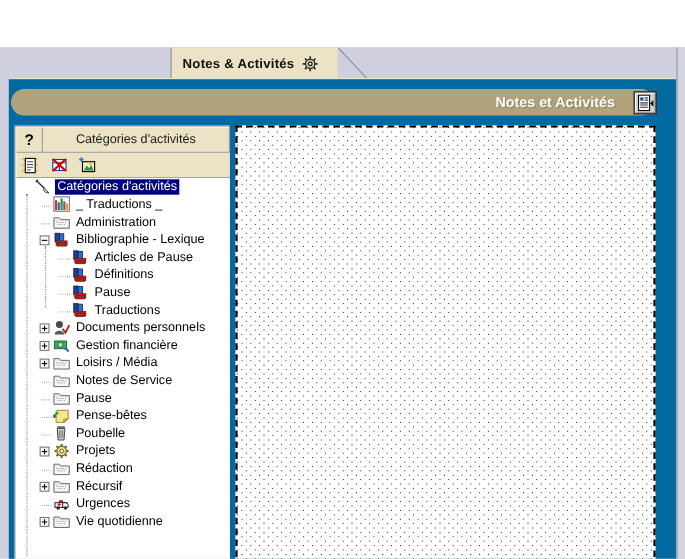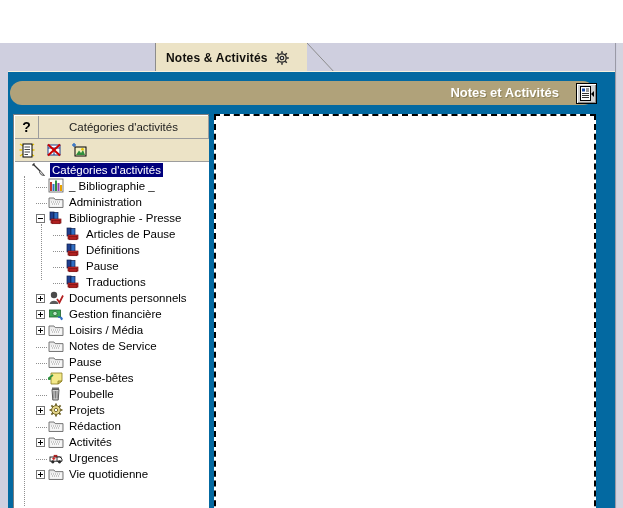--- a/index.html
+++ b/index.html
@@ -387,21 +387,21 @@
             <span style="width: 16px; height: 16px; flex: 0 0 auto; margin-right: 3px; display: block;">
               <svg class="ico" width="16" height="16" viewBox="0 0 16 16">
                 <rect x="1" y="1" width="14" height="13" fill="#ffffff" stroke="#555" stroke-width="0.8"></rect>
                 <rect x="2" y="4" width="2" height="9" fill="#c0392b"></rect>
                 <rect x="4.5" y="6" width="2" height="7" fill="#2f6fc4"></rect>
                 <rect x="7" y="2.5" width="2" height="10.5" fill="#2f8f3f"></rect>
                 <rect x="9.5" y="5" width="2" height="8" fill="#8e44ad"></rect>
                 <rect x="12" y="7" width="2" height="6" fill="#e8a200"></rect>
               </svg>
             </span>
-            <span class="lbl">_ Bibliographie _</span>
+            <span class="lbl">_ Traductions _</span>
           </div>
           <div class="row">
             <span class="indent" style="width: 21px;"></span>
             <span class="nobox" style="background-image: linear-gradient(to right, rgb(143, 143, 143) 1px, transparent 1px); background-size: 2px 1px; background-repeat: repeat-x; background-position: 0px 5px;"></span>
             <span style="width: 16px; height: 16px; flex: 0 0 auto; margin-right: 3px; display: block;">
               <svg class="ico" width="16" height="16" viewBox="0 0 16 16">
                 <path d="M1 4 L6 4 L7.2 5.6 L15 5.6 L15 13.5 L1 13.5 Z" fill="#e9e9e9" stroke="#6b6b6b" stroke-width="0.9"></path>
                 <path d="M2.2 6.8 L13.8 6.8 L13.8 12.4 L2.2 12.4 Z" fill="#f7f7f7" stroke="none"></path>
                 <g fill="#9a9a9a">
                   <rect x="3" y="7.5" width="1" height="1"></rect>
@@ -422,21 +422,21 @@
             <span class="indent" style="width: 21px;"></span>
             <span class="plusbox minus"></span>
             <span style="width: 16px; height: 16px; flex: 0 0 auto; margin-right: 3px; display: block;">
               <svg class="ico" width="16" height="16" viewBox="0 0 16 16">
                 <rect x="2" y="2" width="4" height="8" fill="#1f3f8f" stroke="#0d1f4d" stroke-width="0.7"></rect>
                 <rect x="6" y="2.5" width="4" height="7.5" fill="#2f6fc4" stroke="#0d1f4d" stroke-width="0.7"></rect>
                 <rect x="3" y="9" width="10" height="4" fill="#d03030" stroke="#7a1010" stroke-width="0.7"></rect>
                 <rect x="4" y="10.5" width="8" height="3.2" fill="#b02020" stroke="#7a1010" stroke-width="0.7"></rect>
               </svg>
             </span>
-            <span class="lbl">Bibliographie - Presse</span>
+            <span class="lbl">Bibliographie - Lexique</span>
           </div>
           <div class="row">
             <span class="indent" style="width: 38px;"></span>
             <span class="nobox" style="background-image: linear-gradient(to right, rgb(143, 143, 143) 1px, transparent 1px); background-size: 2px 1px; background-repeat: repeat-x; background-position: 0px 5px;"></span>
             <span style="width: 16px; height: 16px; flex: 0 0 auto; margin-right: 3px; display: block;">
               <svg class="ico" width="16" height="16" viewBox="0 0 16 16">
                 <rect x="2" y="2" width="4" height="8" fill="#1f3f8f" stroke="#0d1f4d" stroke-width="0.7"></rect>
                 <rect x="6" y="2.5" width="4" height="7.5" fill="#2f6fc4" stroke="#0d1f4d" stroke-width="0.7"></rect>
                 <rect x="3" y="9" width="10" height="4" fill="#d03030" stroke="#7a1010" stroke-width="0.7"></rect>
                 <rect x="4" y="10.5" width="8" height="3.2" fill="#b02020" stroke="#7a1010" stroke-width="0.7"></rect>
@@ -659,21 +659,21 @@
                   <rect x="7" y="7.5" width="1" height="1"></rect>
                   <rect x="9" y="7.5" width="1" height="1"></rect>
                   <rect x="11" y="7.5" width="1" height="1"></rect>
                   <rect x="4" y="9.5" width="1" height="1"></rect>
                   <rect x="6" y="9.5" width="1" height="1"></rect>
                   <rect x="8" y="9.5" width="1" height="1"></rect>
                   <rect x="10" y="9.5" width="1" height="1"></rect>
                 </g>
               </svg>
             </span>
-            <span class="lbl">Activités</span>
+            <span class="lbl">Récursif</span>
           </div>
           <div class="row">
             <span class="indent" style="width: 21px;"></span>
             <span class="nobox" style="background-image: linear-gradient(to right, rgb(143, 143, 143) 1px, transparent 1px); background-size: 2px 1px; background-repeat: repeat-x; background-position: 0px 5px;"></span>
             <span style="width: 16px; height: 16px; flex: 0 0 auto; margin-right: 3px; display: block;">
               <svg class="ico" width="16" height="16" viewBox="0 0 16 16">
                 <rect x="2" y="7" width="11" height="4.2" fill="#ffffff" stroke="#1a1a1a" stroke-width="0.9"></rect>
                 <path d="M9 7 L12 7 L14 9 L14 11.2 L9 11.2 Z" fill="#ffffff" stroke="#1a1a1a" stroke-width="0.9"></path>
                 <circle cx="4.8" cy="11.8" r="1.6" fill="#2a2a2a"></circle>
                 <circle cx="11.5" cy="11.8" r="1.6" fill="#2a2a2a"></circle>

